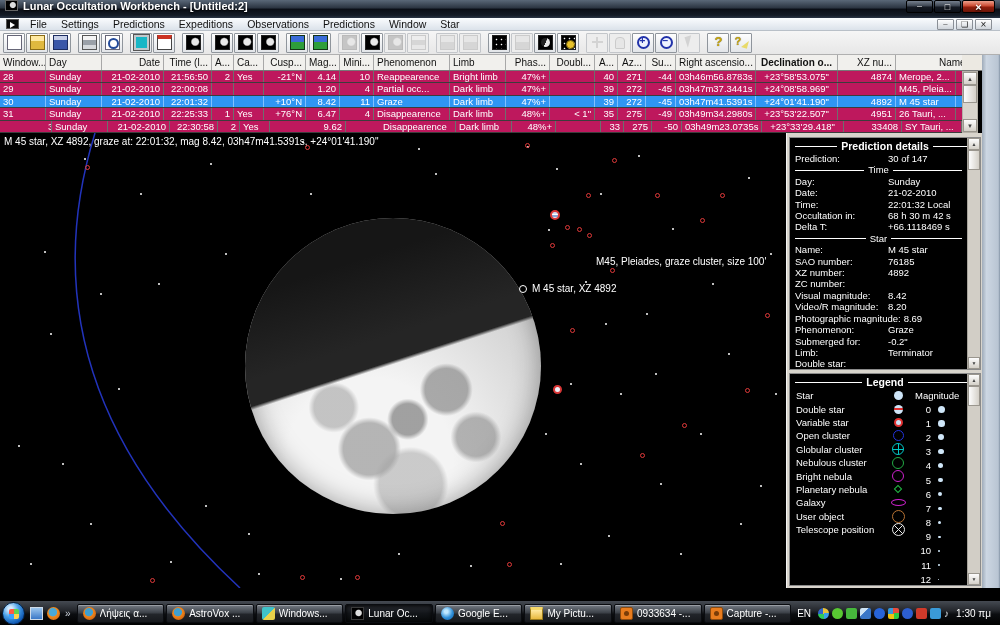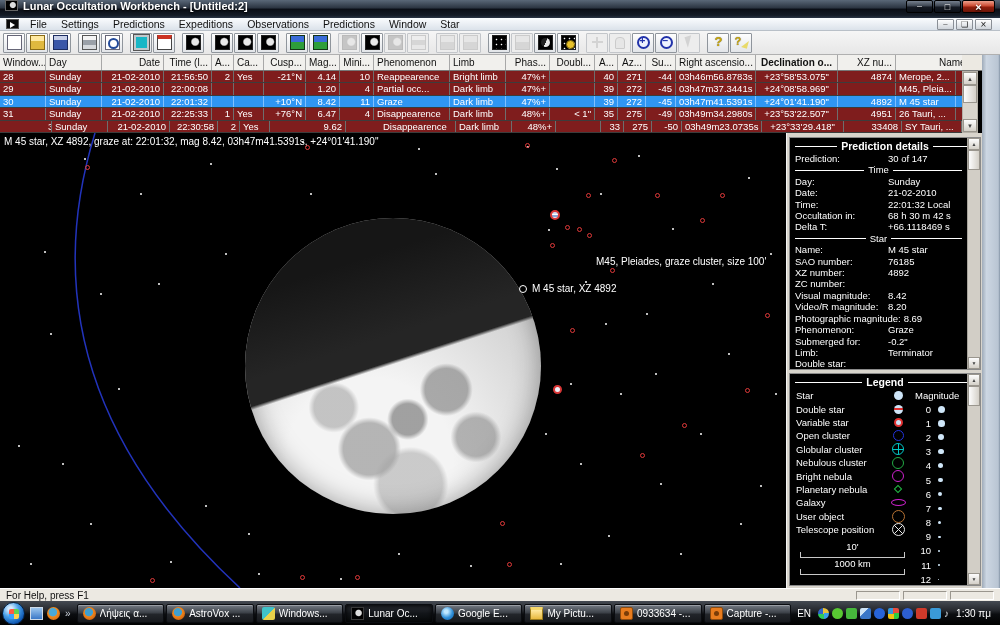--- a/index.html
+++ b/index.html
@@ -71,21 +71,21 @@
   .ic-cursor::after{content:"";position:absolute;left:4px;top:1px;border-top:11px solid #9aa0a6;border-right:7px solid transparent;transform:rotate(-18deg)}
   .ic-help::after{content:"?";position:absolute;left:4px;top:-1px;color:#c8a70a;font-weight:bold;font-size:13px;text-shadow:0 0 1px #555}
   .ic-context-help::before{content:"?";position:absolute;left:1px;top:0px;color:#c8a70a;font-weight:bold;font-size:11px;text-shadow:0 0 1px #555}
   .ic-context-help::after{content:"";position:absolute;right:1px;bottom:2px;border-bottom:8px solid #e8da6a;border-left:6px solid transparent;transform:rotate(15deg)}
 
   
   .gridheader{position:absolute;left:0;top:55px;width:982px;height:16px;background:#f1f0ed;display:flex;
     font-size:10px;color:#111;border-bottom:1px solid #777}
   .hcell{border-right:1px solid #a8a8a8;padding:1px 3px;white-space:nowrap;overflow:hidden;line-height:13px}
   .gridbody{position:absolute;left:0;top:71px;width:962px;height:62px;background:#000}
-  .grow{display:flex;height:12.4px;background:#7f1d1d;color:#fff;border-bottom:1px solid #3c3c3c}
+  .grow{display:flex;height:12.4px;background:#be185d;color:#fff;border-bottom:1px solid #3c3c3c}
   .grow.selected{background:#2f96f3}
   .grow.selected .gcell{border-right-color:#7fc0ff}
   .gcell{border-right:1px solid #6e6e6e;padding:0 3px;white-space:nowrap;overflow:hidden;font-size:9.5px;line-height:11px}
   .a-r{text-align:right}.a-c{text-align:center}
   .vscroll{position:absolute;left:962px;top:71px;width:16px;height:62px;background:#d9d5cd;border:1px solid #b5b1a8;display:flex;flex-direction:column}
   .sbtn{height:13px;background:linear-gradient(#fdfdfd,#d4d0c8);border:1px solid #9a968e;font-size:6px;color:#444;
         display:flex;align-items:center;justify-content:center}
   .sthumb{height:18px;background:linear-gradient(90deg,#fdfdfd,#d4d0c8);border:1px solid #9a968e;margin:0}
   .sfill{flex:1}
   .hfiller{position:absolute;left:962px;top:55px;width:20px;height:16px;background:#ece9e2;border-bottom:1px solid #777}
@@ -737,26 +737,20 @@
             <span class="legend-sym">
               <span class="sym sym-user-object"></span>
             </span>
           </div>
           <div class="legend-row">
             <span class="legend-label">Telescope position</span>
             <span class="legend-sym">
               <span class="sym sym-telescope-position"></span>
             </span>
           </div>
-          <div class="scale">
-          <div>10'</div>
-          <div class="sline"></div>
-          <div>1000 km</div>
-          <div class="sline"></div>
-        </div>
       </div>
       <div class="legend-mags">
         <div class="mag-header">Magnitude</div>
         <div id="mag-rows">
             <div class="mag-row">
               <span class="mag-num">0</span>
               <span class="mag-dot" style="width: 7px; height: 7px;"></span>
             </div>
             <div class="mag-row">
               <span class="mag-num">1</span>
@@ -812,28 +806,20 @@
     <div class="pscroll">
       <div class="sbtn">▲</div>
       <div class="sthumb"></div>
       <div class="sfill"></div>
       <div class="sbtn">▼</div>
     </div>
   </div>
 
   <div class="win-edge"></div>
 
-  <div class="statusbar">
-    <span>For Help, press F1</span>
-    <div class="spanes">
-      <div class="pane"></div>
-      <div class="pane"></div>
-      <div class="pane"></div>
-    </div>
-  </div>
 
   <div class="taskbar">
     <div class="orb"></div>
     <div class="ql-ic ql-desktop"></div>
     <div class="ql-ic ql-firefox"></div>
     <span class="overflow-chev">»</span>
     <div id="task-buttons" style="display:flex;flex:1;min-width:0">
         <div class="task-btn">
           <div class="task-ic tic-firefox"></div>
           <span class="lbl">Λήψεις α...</span>

